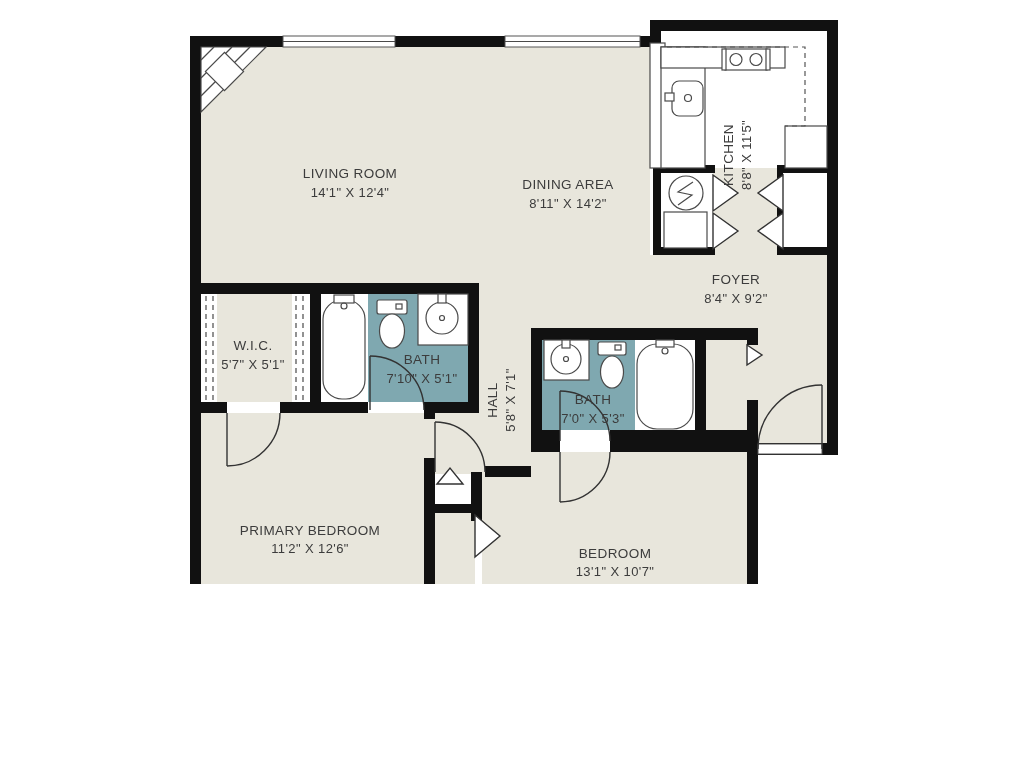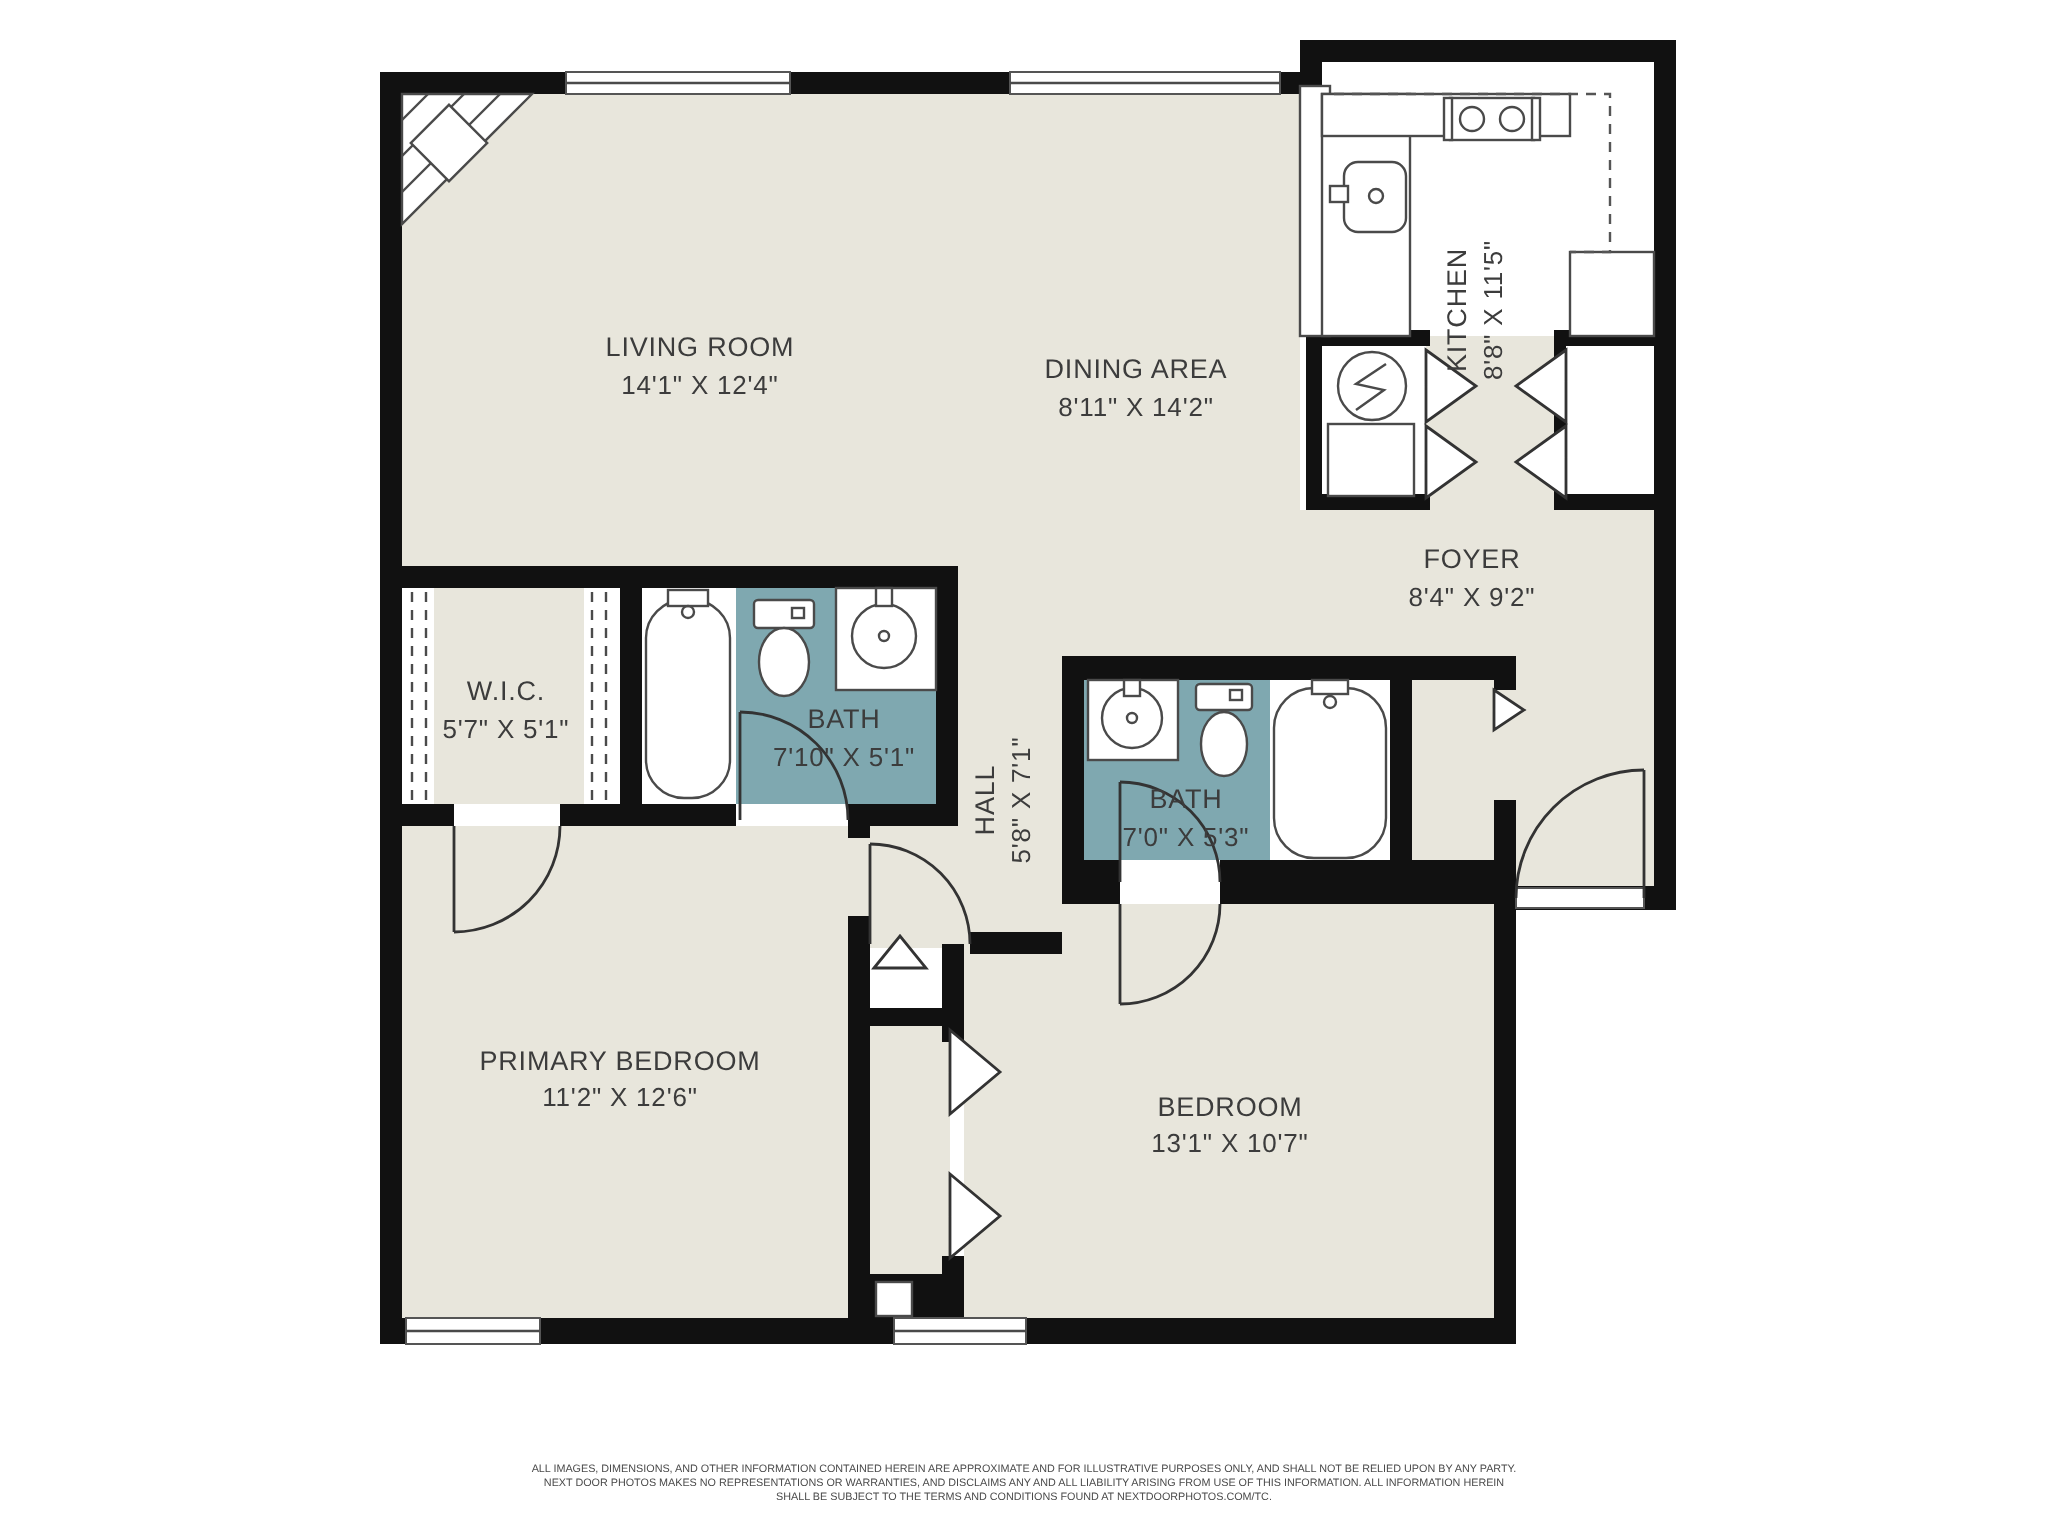--- a/index.html
+++ b/index.html
@@ -1,16 +1,16 @@
 <!DOCTYPE html>
 <html><head>
 <meta charset="utf-8">
 <style>
   html,body{margin:0;padding:0;background:#ffffff;}
-  .stage{width:1024px;height:768px;position:relative;background:#ffffff;overflow:hidden;}
+  .stage{width:1024px;height:584px;position:relative;background:#ffffff;overflow:hidden;}
   svg{display:block;}
   text{font-family:"Liberation Sans",sans-serif;fill:#3C3C3C;letter-spacing:0.4px;}
   .room-name{font-size:13.5px;}
   .room-dims{font-size:13px;}
   .disclaimer{font-size:5.4px;fill:#4a4a4a;letter-spacing:0px;}
   .wall{fill:#111111;}
   .floor{fill:#E8E6DC;}
   .bathfloor{fill:#7FA8B0;}
   .fixture{fill:#ffffff;stroke:#4a4a4a;stroke-width:1.2;}
   .fixline{fill:none;stroke:#4a4a4a;stroke-width:1.2;}

